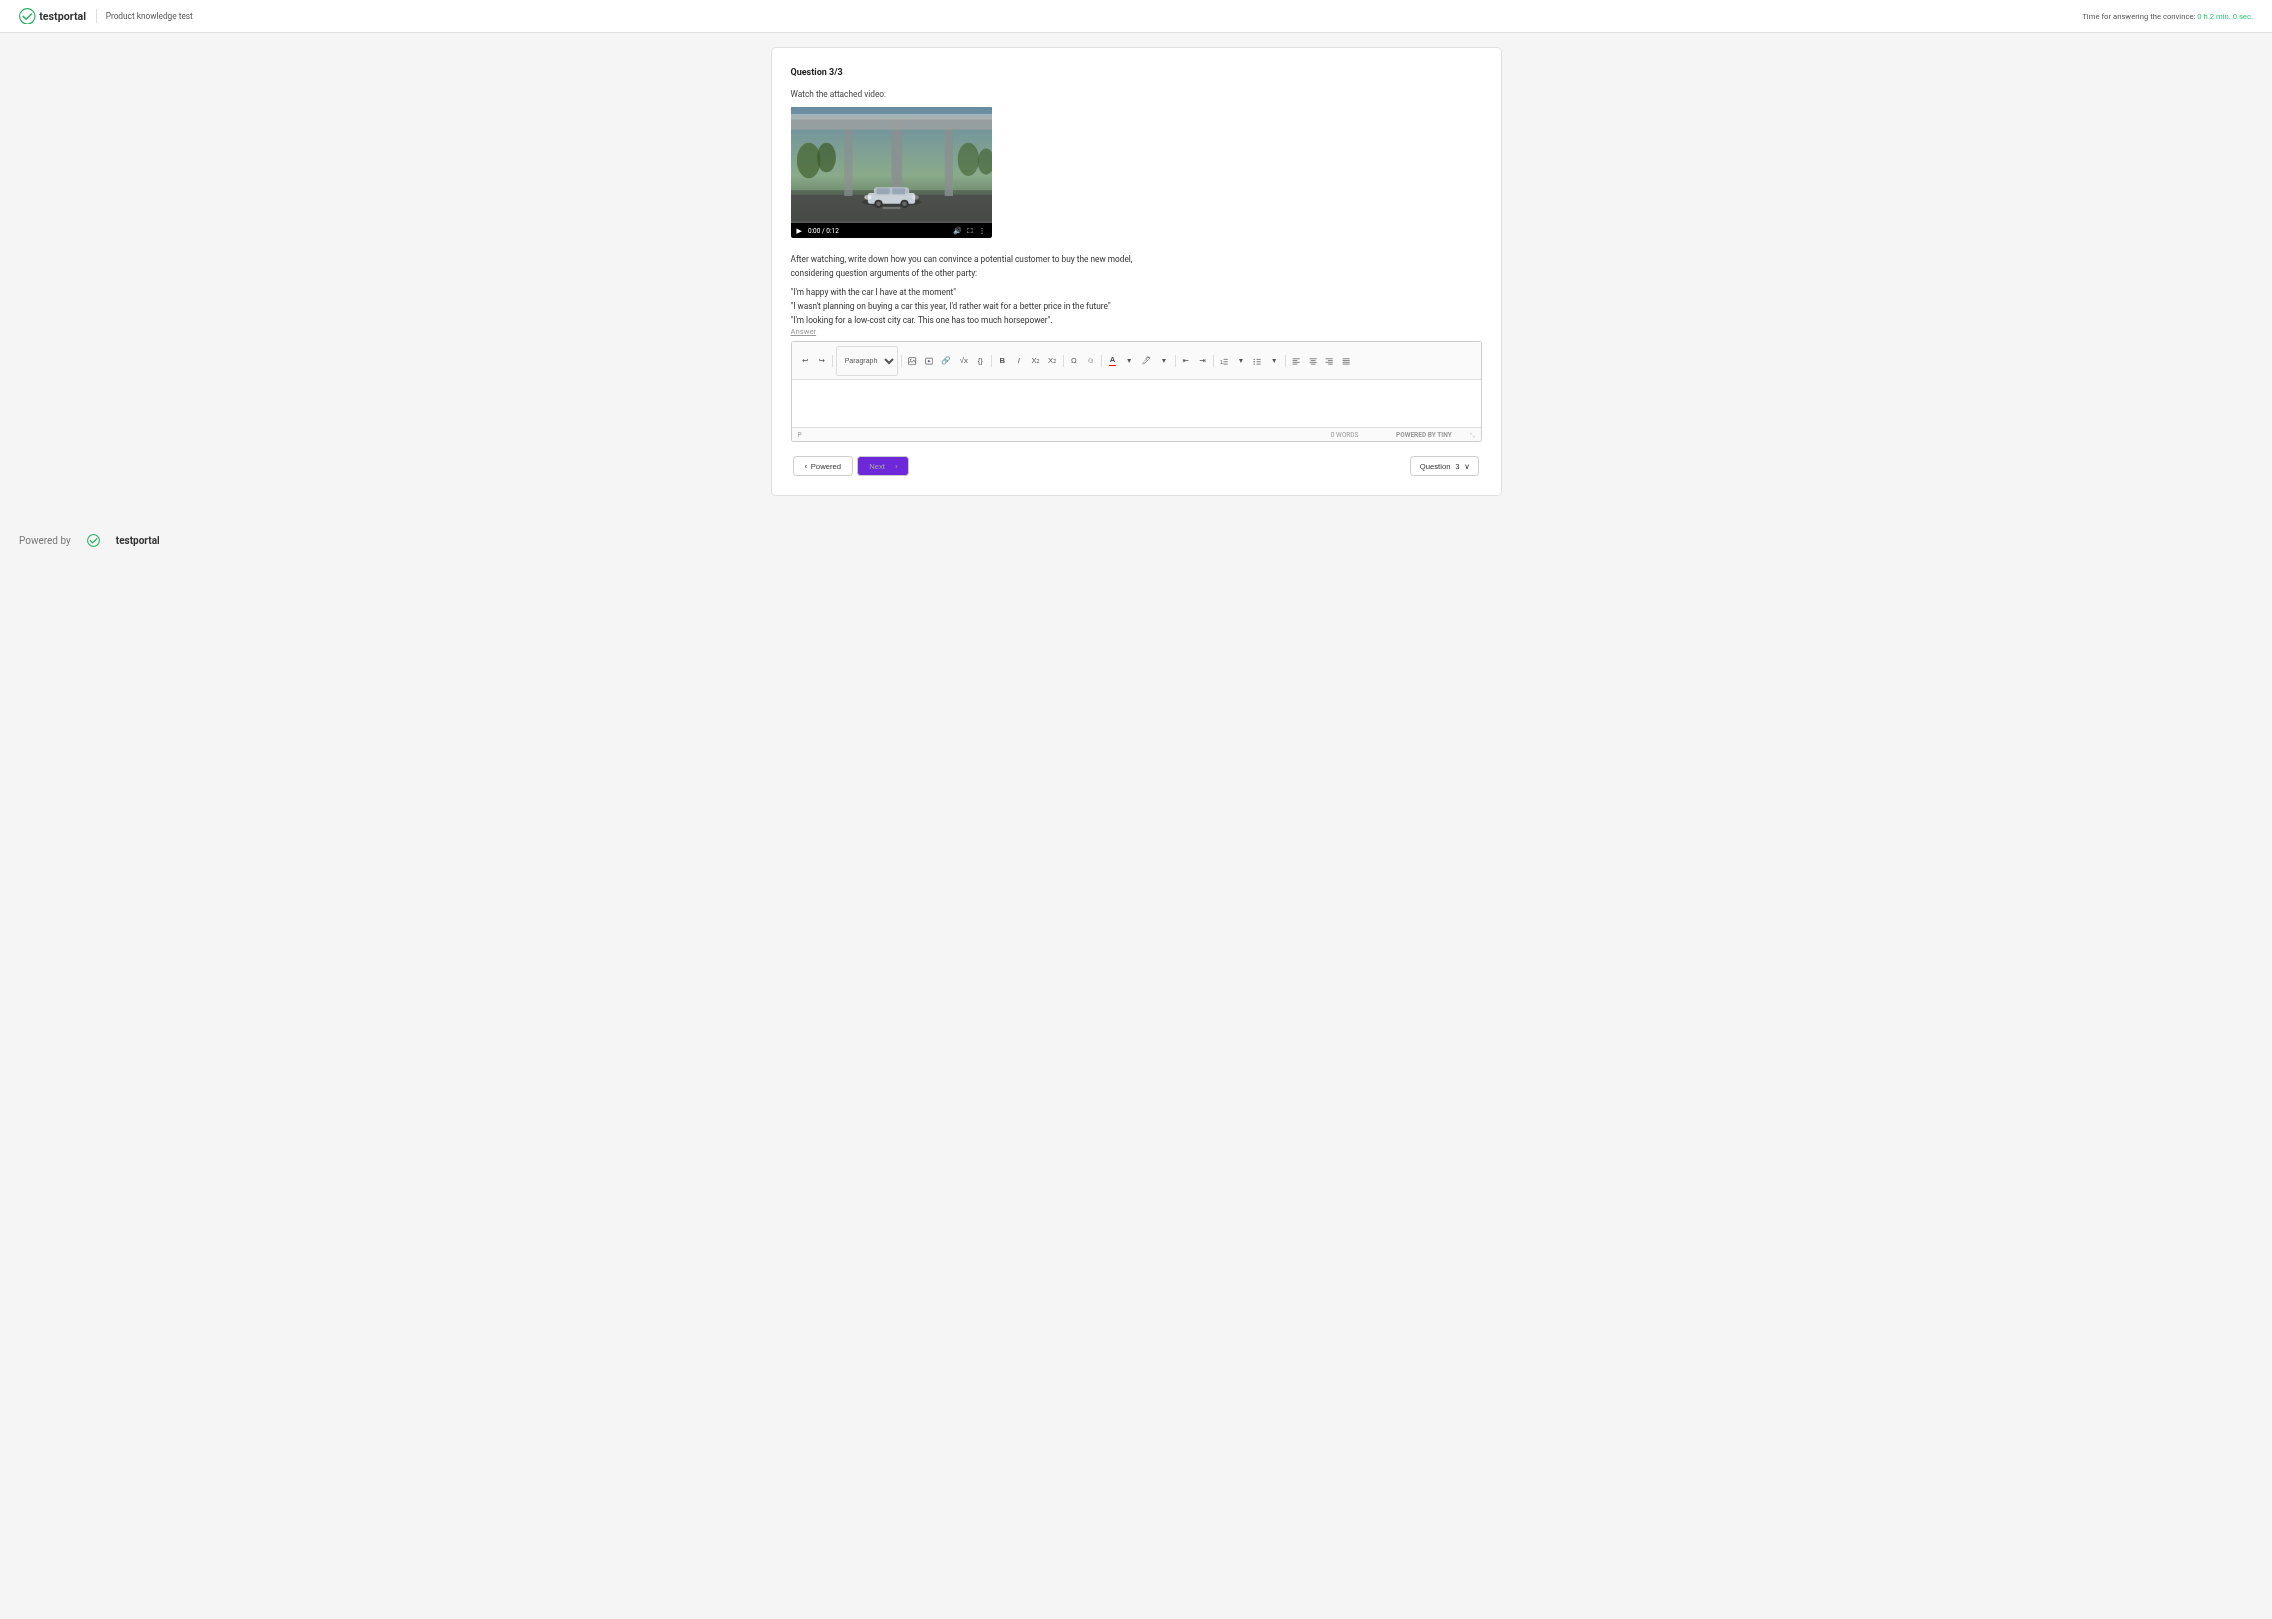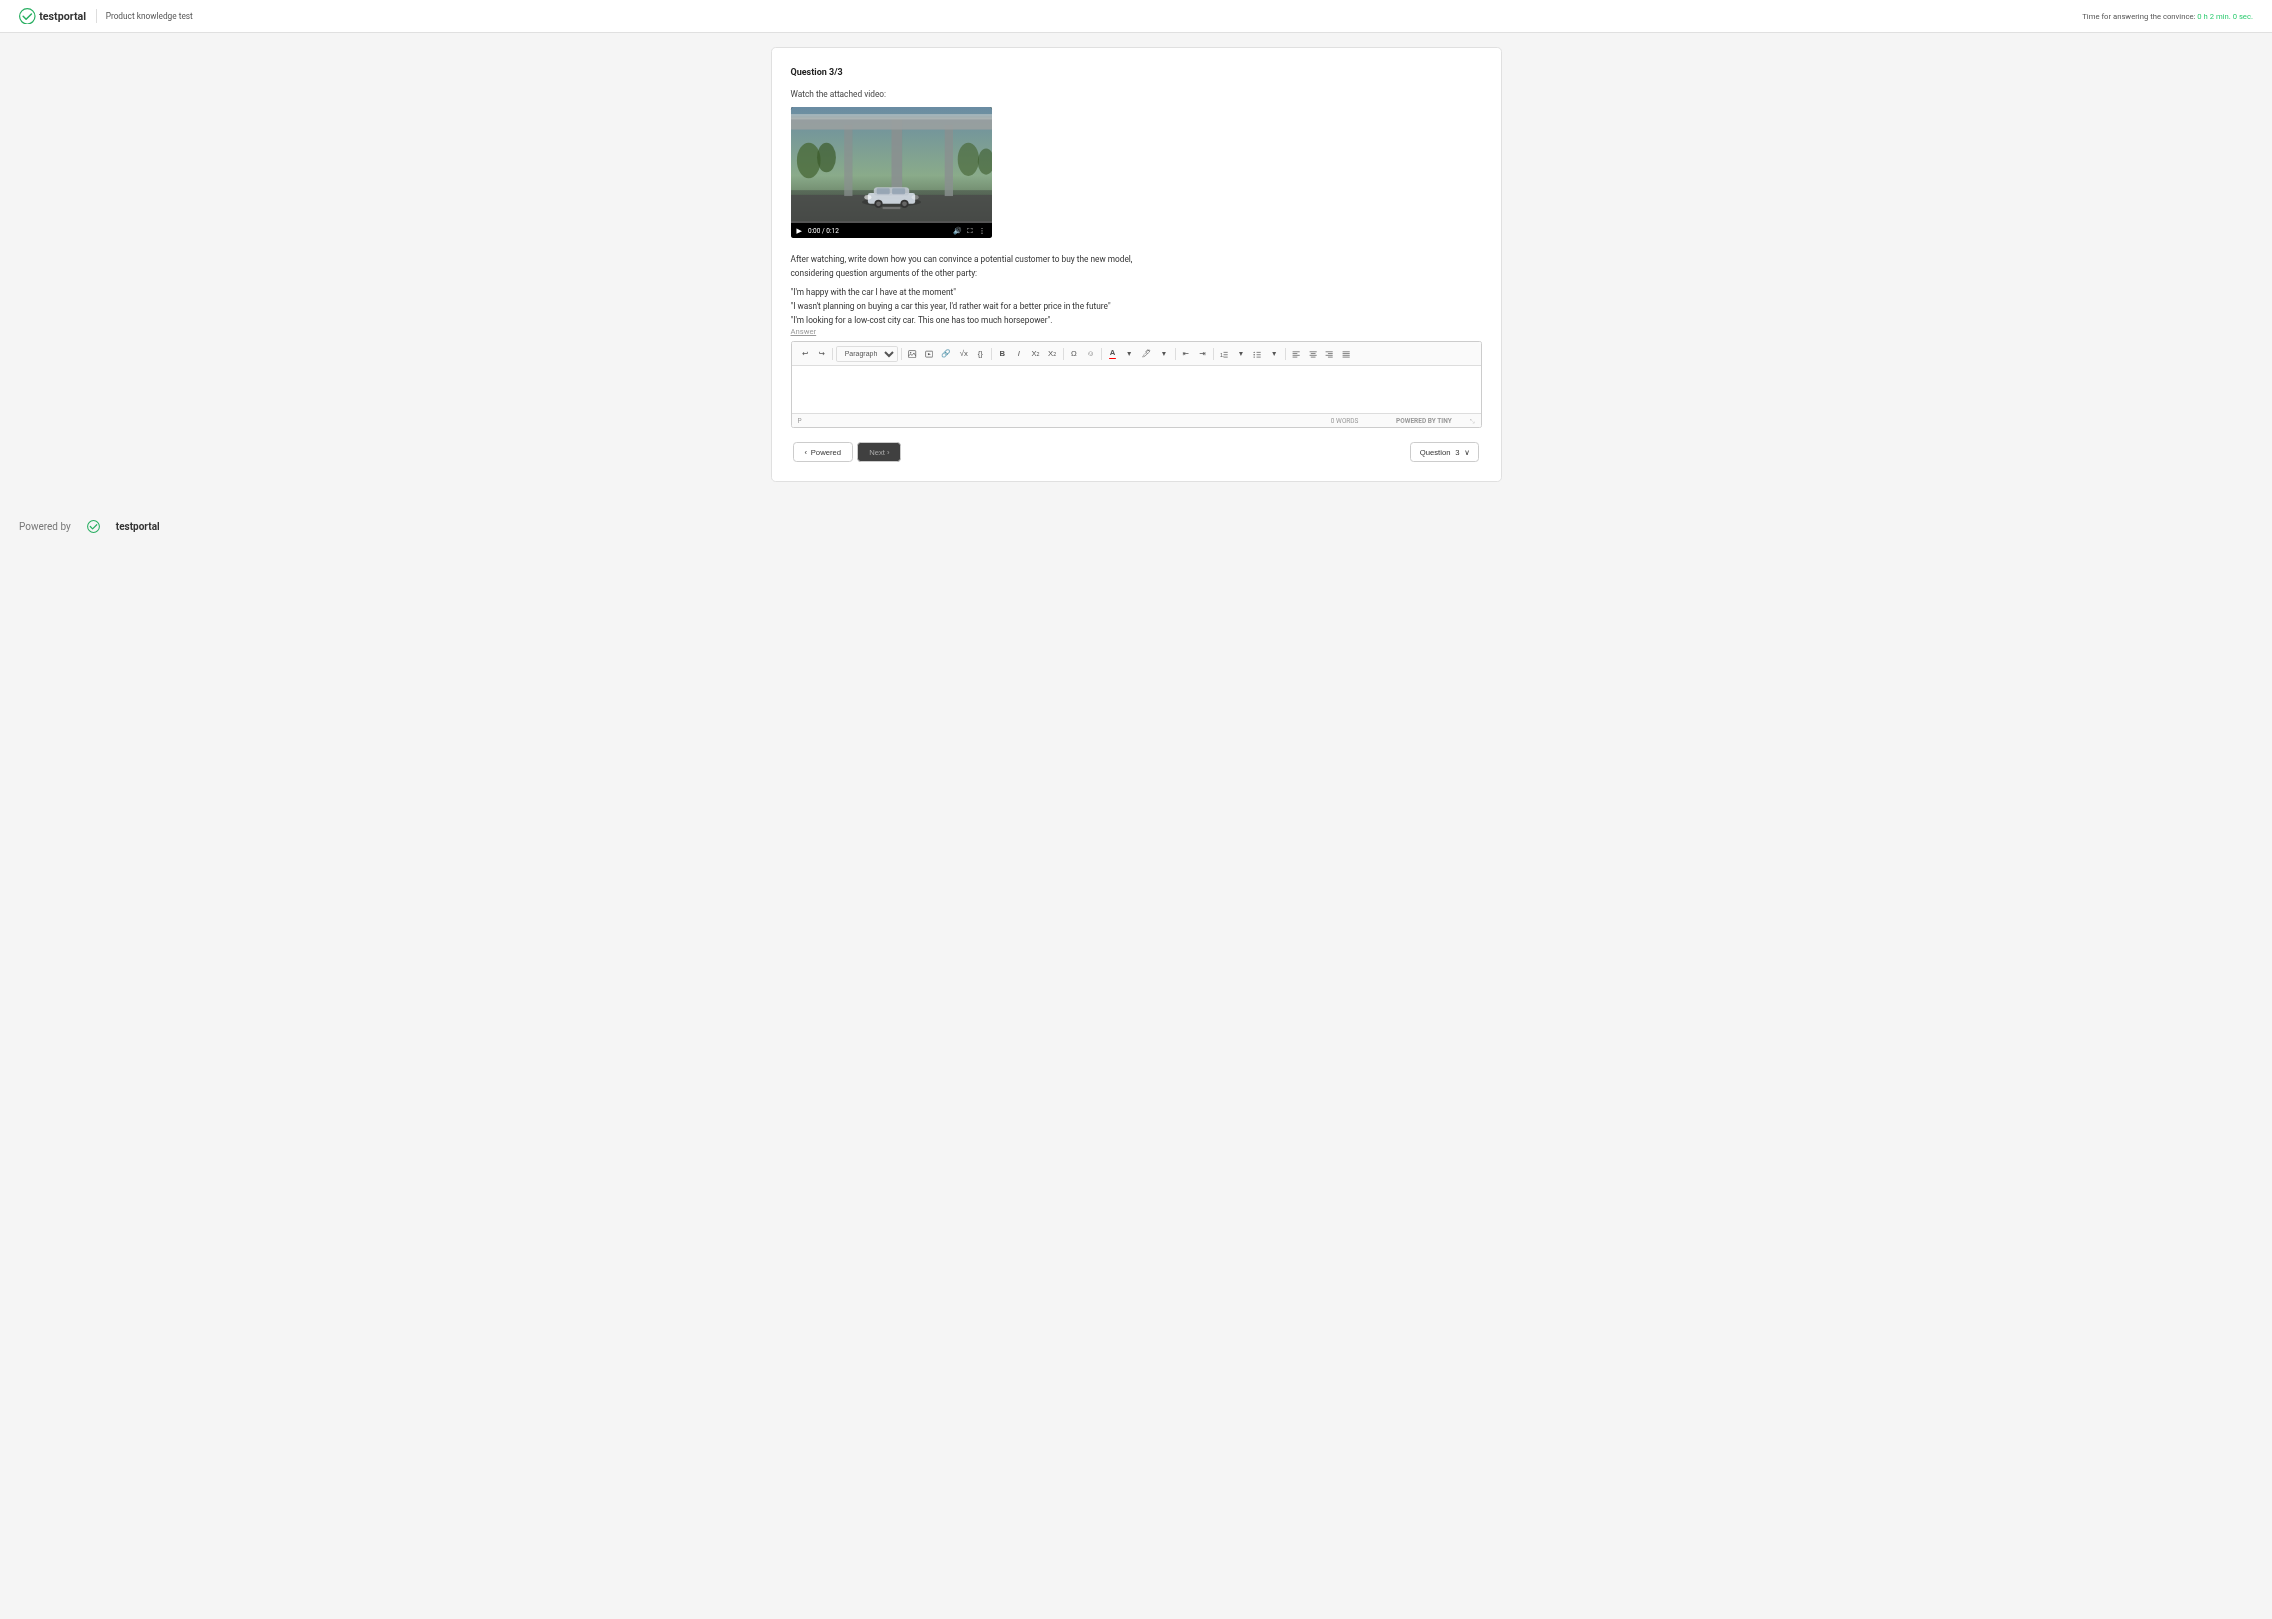--- a/index.html
+++ b/index.html
@@ -176,21 +176,21 @@
       margin: 0 1.8px;
     }
     .toolbar-select {
       background: none;
       border: 0.6px solid #ddd;
       border-radius: 1.8px;
       padding: 1.8px 3.6px;
       font-size: 7px;
       color: #555;
       cursor: pointer;
-      height: 16px;
+      height: 30px;
     }
     .toolbar-dropdown {
       display: flex;
       align-items: center;
       gap: 1.2px;
     }
 
     .editor-area {
       min-height: 47px;
       padding: 6px 7px;
@@ -242,30 +242,30 @@
       border-radius: 3.6px;
       padding: 4.7px 10.7px;
       font-size: 7.7px;
       color: #333;
       cursor: pointer;
       display: flex;
       align-items: center;
       gap: 3.6px;
     }
     .btn-next {
-      background: #404040;
+      background: #6d28d9;
       border: 0.6px solid #ccc;
       border-radius: 3.6px;
       padding: 4.7px 10.7px;
       font-size: 7.7px;
       color: #aaa;
       cursor: pointer;
       display: flex;
       align-items: center;
-      gap: 2px;
+      gap: 10px;
     }
     .question-nav {
       background: #fff;
       border: 0.6px solid #ccc;
       border-radius: 3.6px;
       padding: 4.7px 8.3px;
       font-size: 7.7px;
       color: #333;
       cursor: pointer;
       display: flex;

